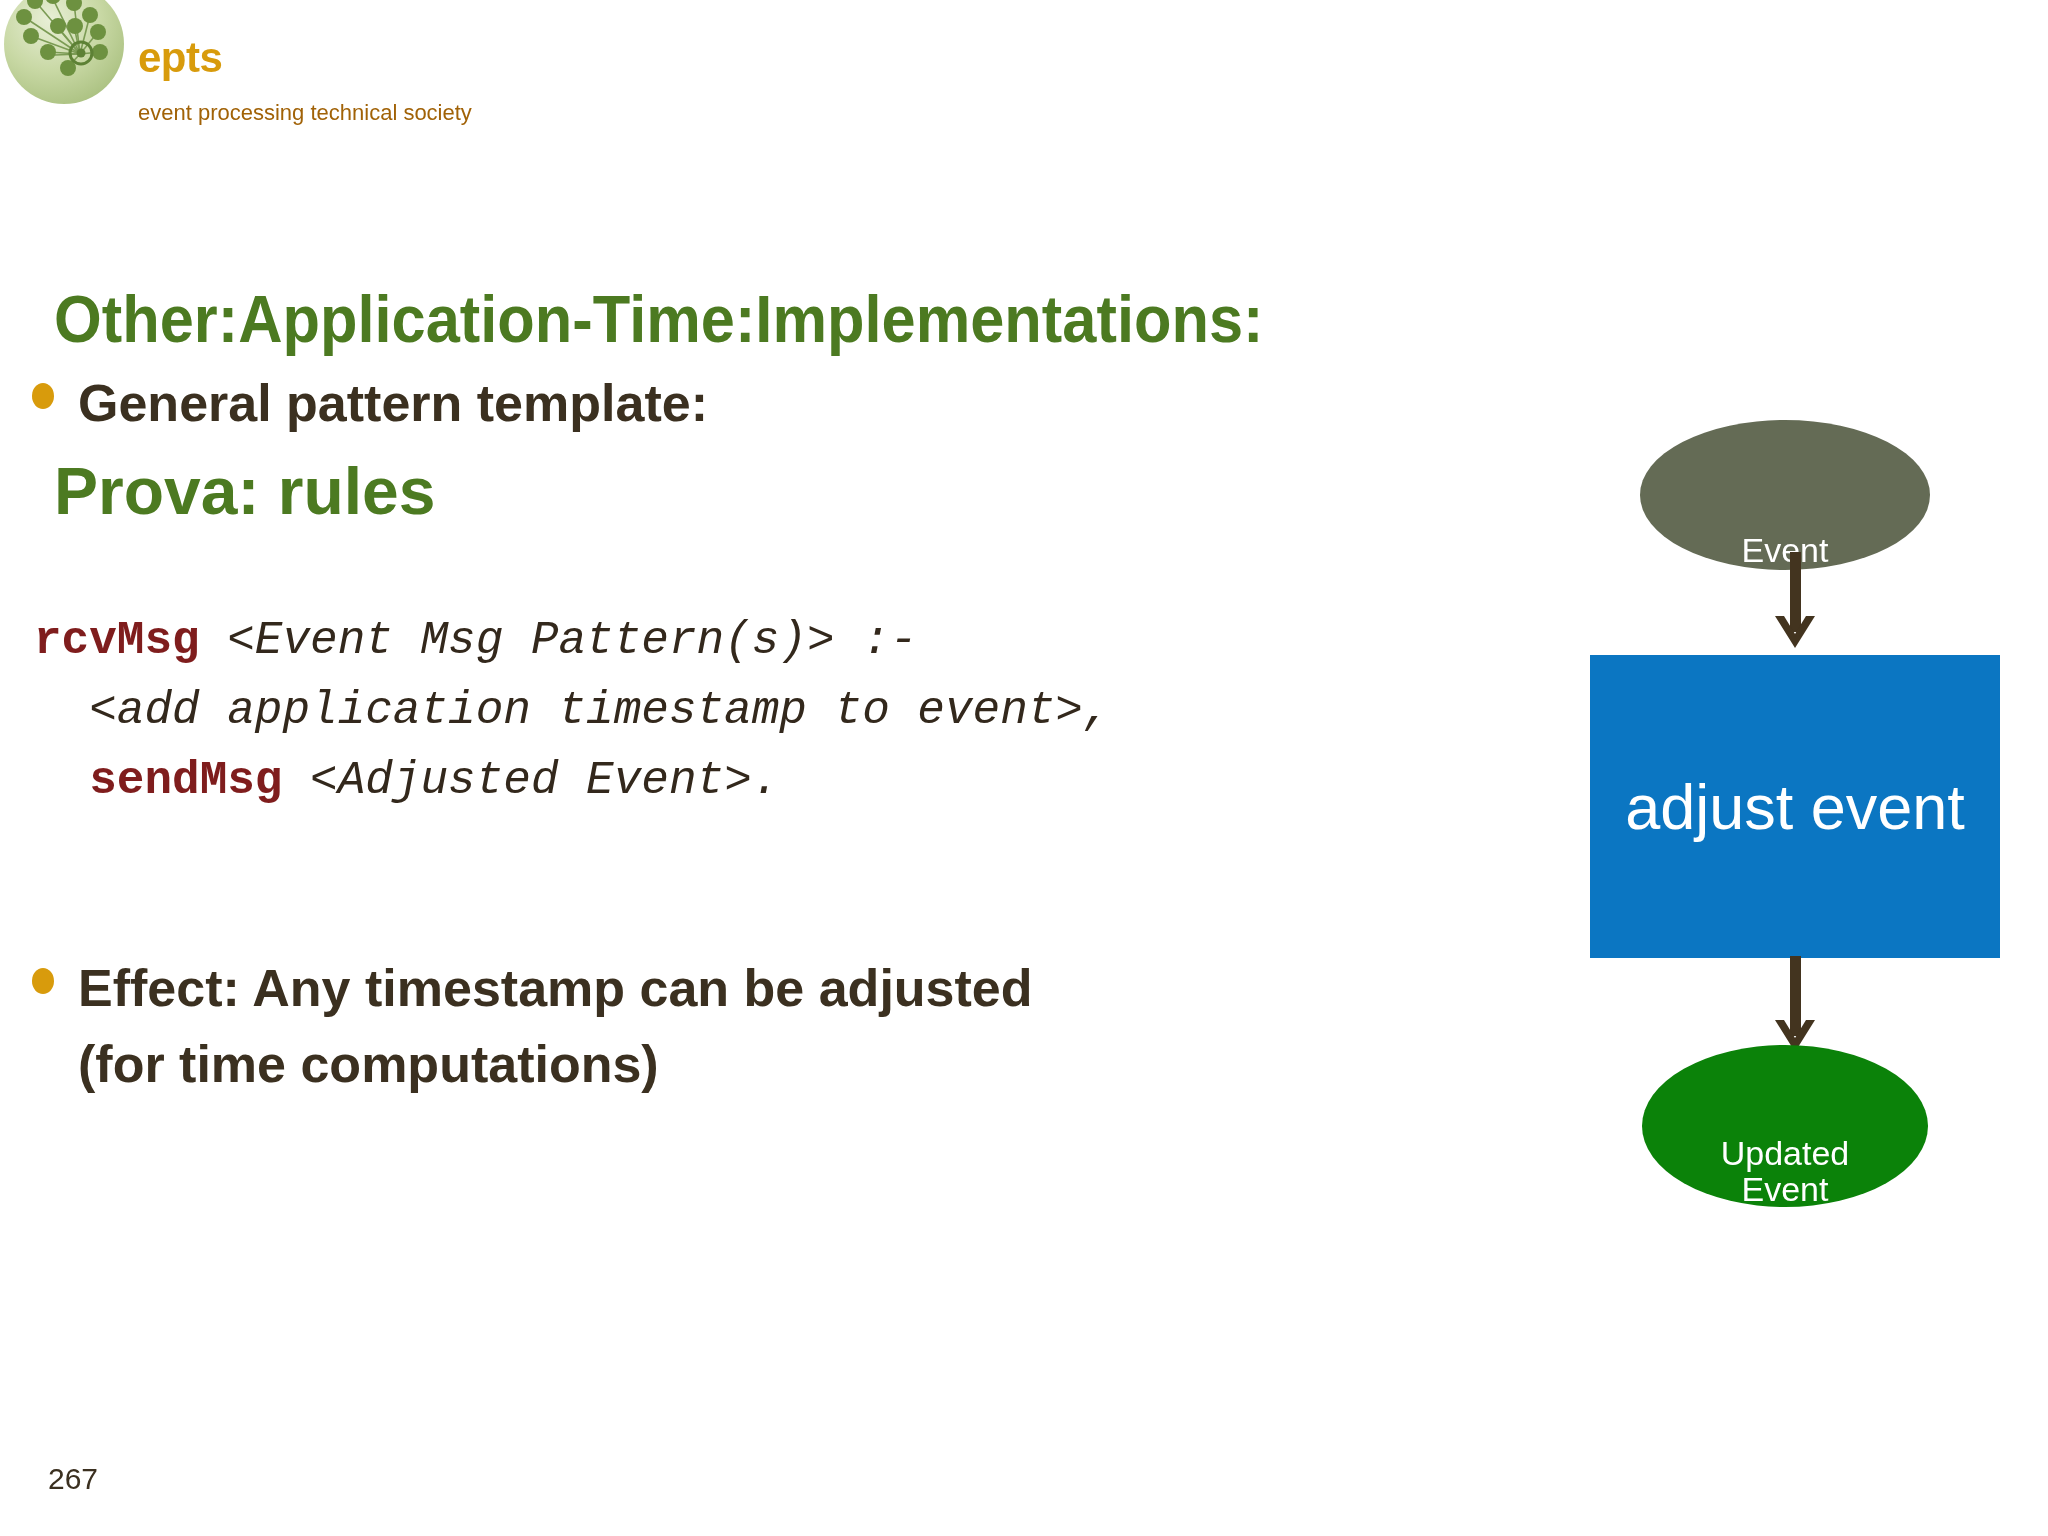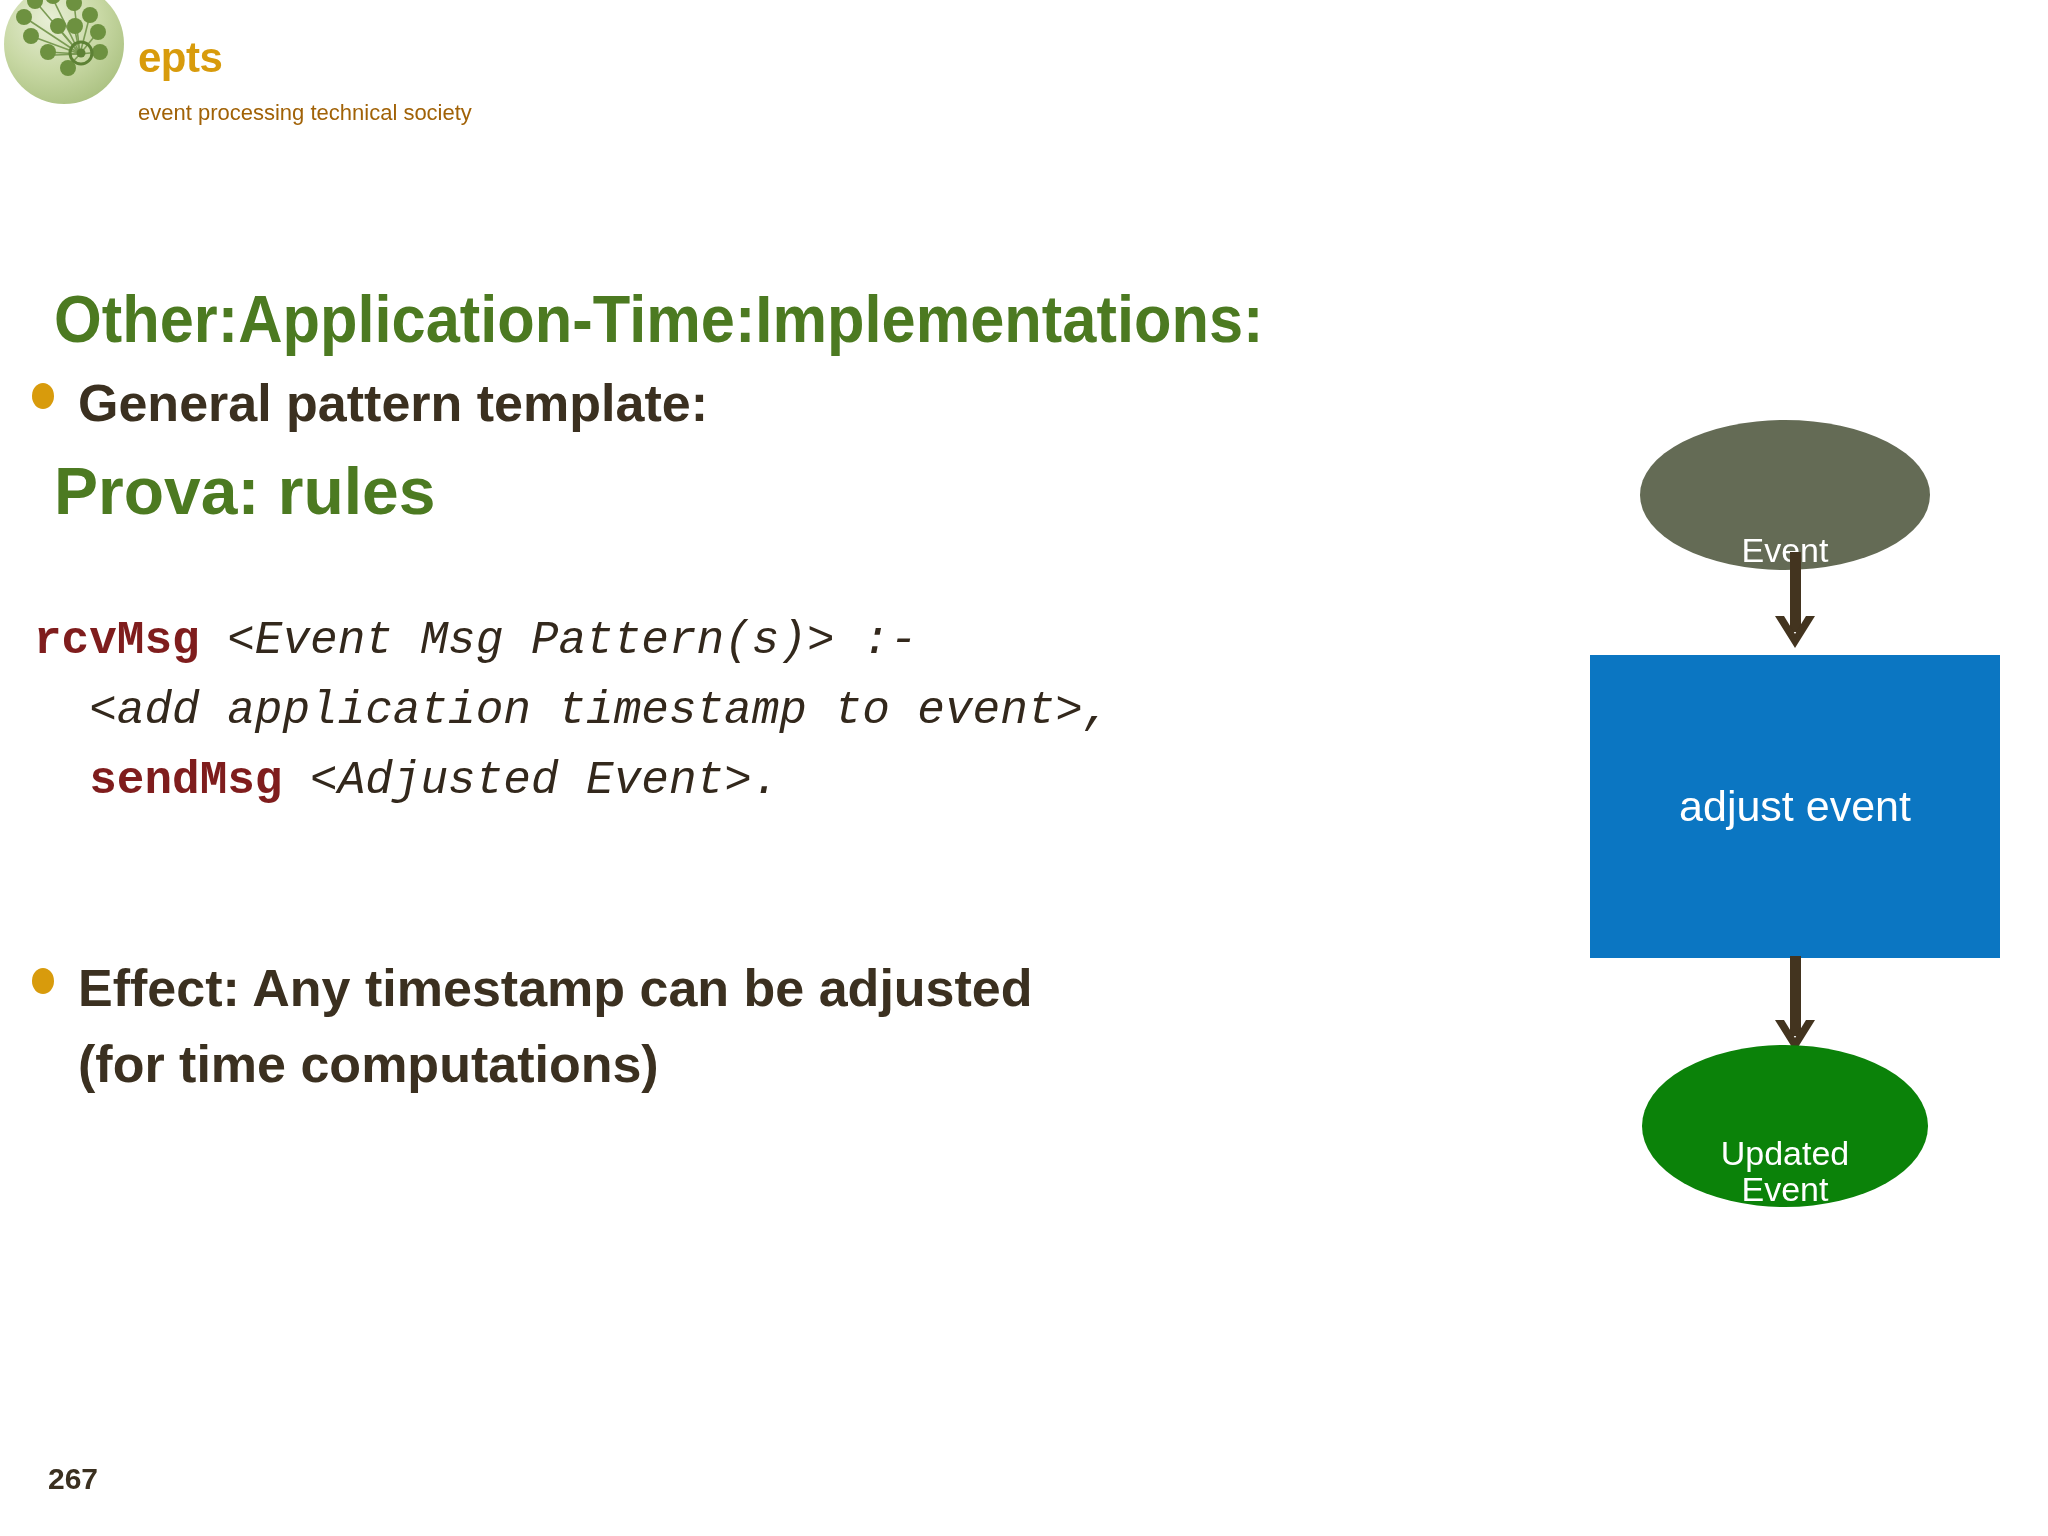--- a/index.html
+++ b/index.html
@@ -156,21 +156,21 @@
     position: absolute;
     left: 30px;
     top: 255px;
     width: 410px;
     height: 303px;
     background: #0b76c2;
     display: flex;
     align-items: center;
     justify-content: center;
     color: #ffffff;
-    font-size: 43px;
+    font-size: 63px;
   }
   #node-updated {
     left: 82px;
     top: 645px;
     width: 286px;
     height: 162px;
     background: #0b8209;
     font-size: 34px;
     line-height: 36px;
     white-space: pre-line;
@@ -199,21 +199,21 @@
   #arrow-2 { top: 556px; height: 108px; }
   #arrow-2 .shaft { height: 80px; }
   #arrow-2 .head { top: 62px; }
 
   
   #page-number {
     position: absolute;
     left: 48px;
     top: 1462px;
     font-size: 30px;
-    font-weight: bold;
+    font-weight: normal;
     color: #3b3020;
   }
 </style>
 </head>
 <body>
 
 <div id="logo-block">
   <div id="logo-mark">
     <svg width="124" height="124" viewBox="0 0 124 124" aria-hidden="true">
       <defs>

